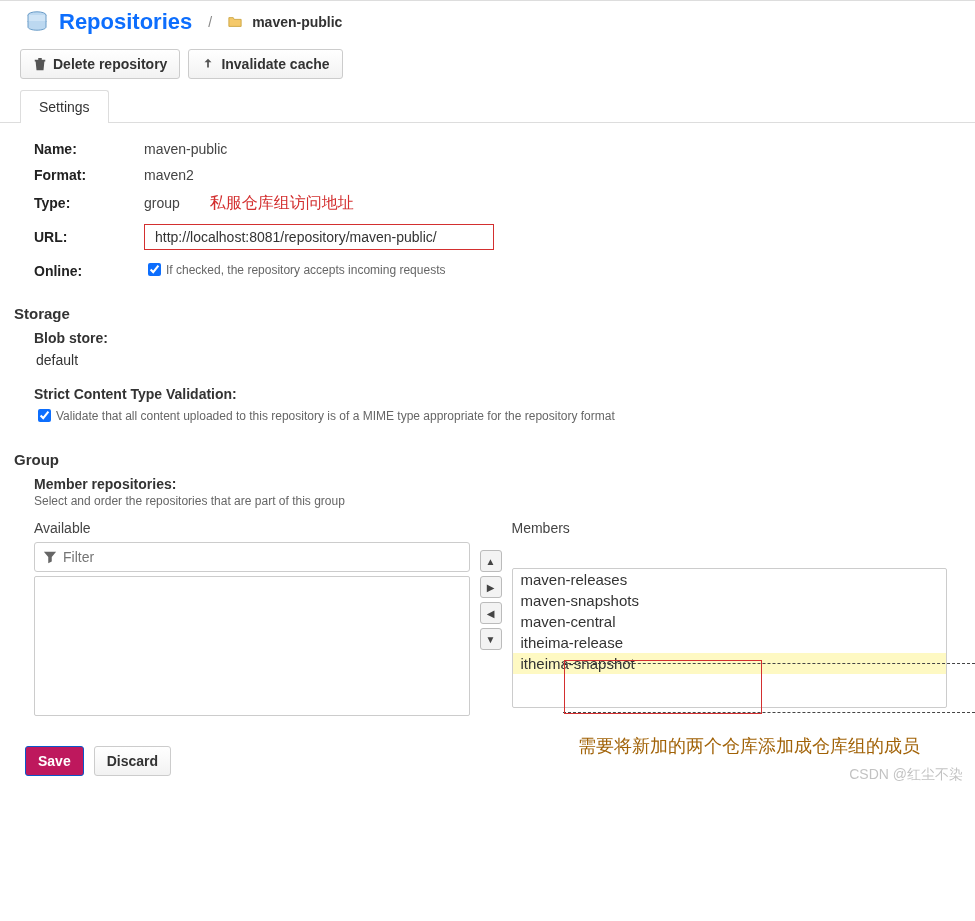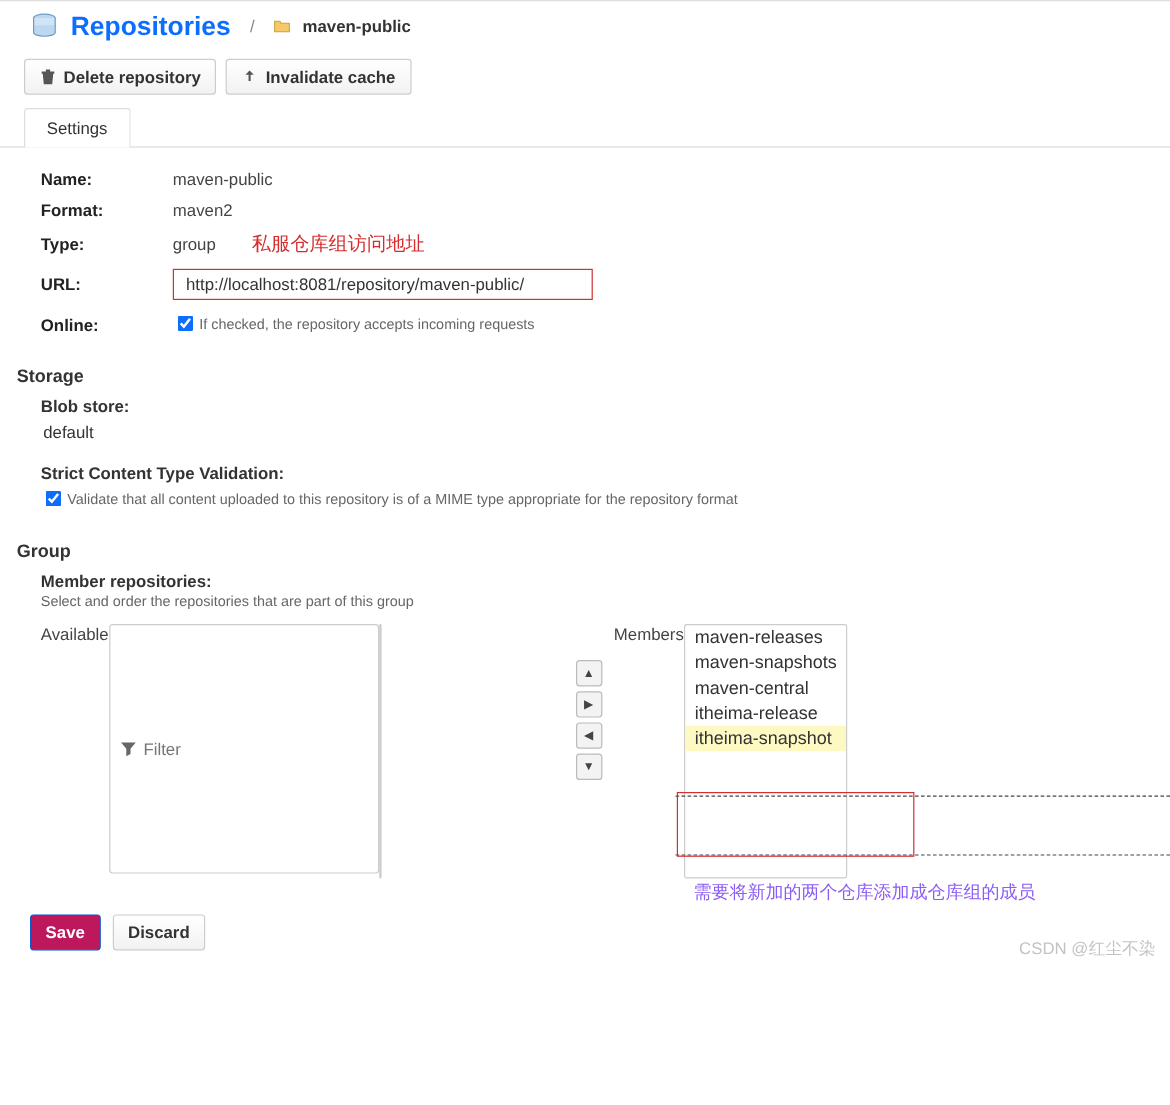--- a/index.html
+++ b/index.html
@@ -24,34 +24,34 @@
     .field-row .val { color: #444; }
     .ann-red { color: #d32f2f; font-size: 16px; margin-left: 30px; }
     .urlbox { border: 1px solid #d32f2f; padding: 4px 10px; min-width: 350px; display: inline-block; }
     .checkbox-row { display: flex; align-items: center; gap: 2px; color: #666; font-size: 12px; }
     .checkbox-row input { accent-color: #0d6efd; }
     .section-h { font-weight: 700; font-size: 15px; margin: 26px 0 4px 0; margin-left:-14px; }
     .indented { margin-left: 6px; }
     .sub-label { font-weight: 700; margin: 8px 0 2px; }
     .sub-help { color: #666; font-size: 12px; }
     .dual-list { display: flex; gap: 10px; margin-top: 12px; position: relative; }
-    .col { flex: 1; display: flex; }
+    .col { flex: 1; display: flex; flex-direction: column; }
     .col-title { color: #444; margin-bottom: 6px; }
     .filter { display: flex; align-items: center; border: 1px solid #ccc; border-radius: 3px; padding: 4px 8px; margin-bottom: 4px; background: #fff; }
     .filter svg { width: 14px; height: 14px; fill: #666; flex: 0 0 auto; }
     .filter input { border: none; outline: none; font-size: 14px; color: #666; flex: 1; padding: 2px 6px; }
-    .listbox { border: 1px solid #ccc; border-radius: 2px; height: 212px; background: #fff; overflow: auto; }
+    .listbox { border: 1px solid #ccc; border-radius: 2px; height: 140px; background: #fff; overflow: auto; }
     .listbox .opt { padding: 2px 8px; color: #333; font-size: 15px; cursor: default; }
     .listbox .opt.sel { background: #fef9c3; }
     .arrows { display: flex; flex-direction: column; gap: 4px; align-self: flex-start; margin-top: 30px; }
     .arrow-btn { width: 22px; height: 22px; border: 1px solid #bbb; background: #f3f3f3; border-radius: 3px; display: flex; align-items: center; justify-content: center; cursor: pointer; font-size: 10px; color: #444; }
     .red-box { position: absolute; border: 1px solid #d32f2f; pointer-events: none; }
     .red-box.top { left: 564px; width: 198px; top: 660px; height: 54px; }
     .dashed-line { position: absolute; border-top: 1.5px dashed #444; left: 563px; right: 0; }
-    .footer-note { position: absolute; left: 578px; top: 734px; color: #8b5cf6; font-size: 15px; }
+    .footer-note { position: absolute; left: 578px; top: 734px; color: #a16207; font-size: 18px; }
     .actions { padding: 12px 25px 20px; display:flex; gap:10px; align-items:center;}
     .watermark { position: absolute; right: 12px; bottom: 12px; color: rgba(120,120,120,0.45); font-size: 14px; }
     .cursor { position: absolute; left: 75px; top: 870px; font-size: 15px; pointer-events: none; }
     .db-icon svg { width: 24px; height: 24px; }
     .member-box-wrap { position: relative; }
     .member-spacer { height: 26px; }
   </style>
 </head>
 <body>
 

